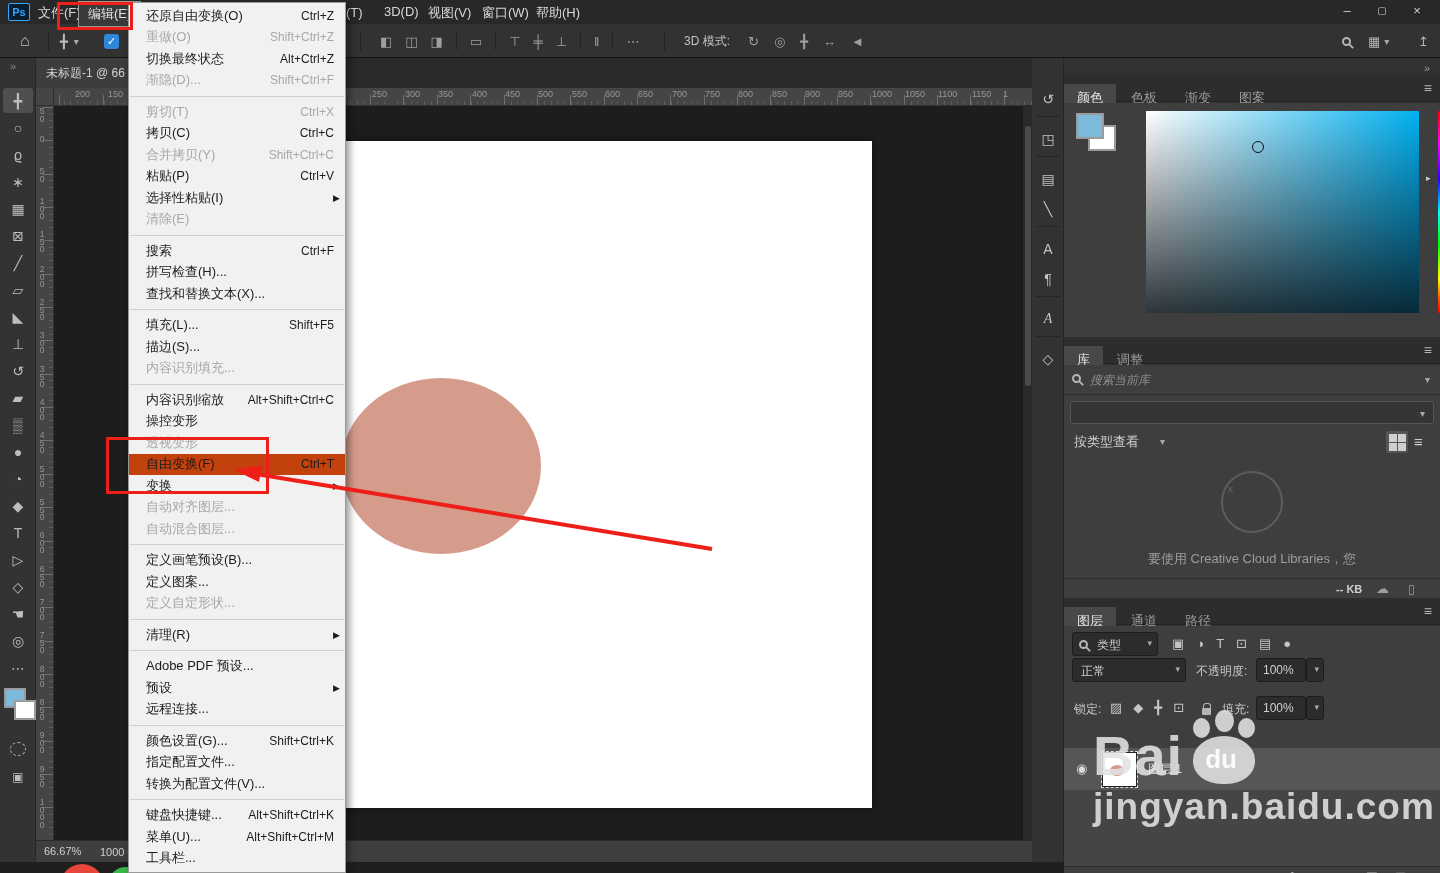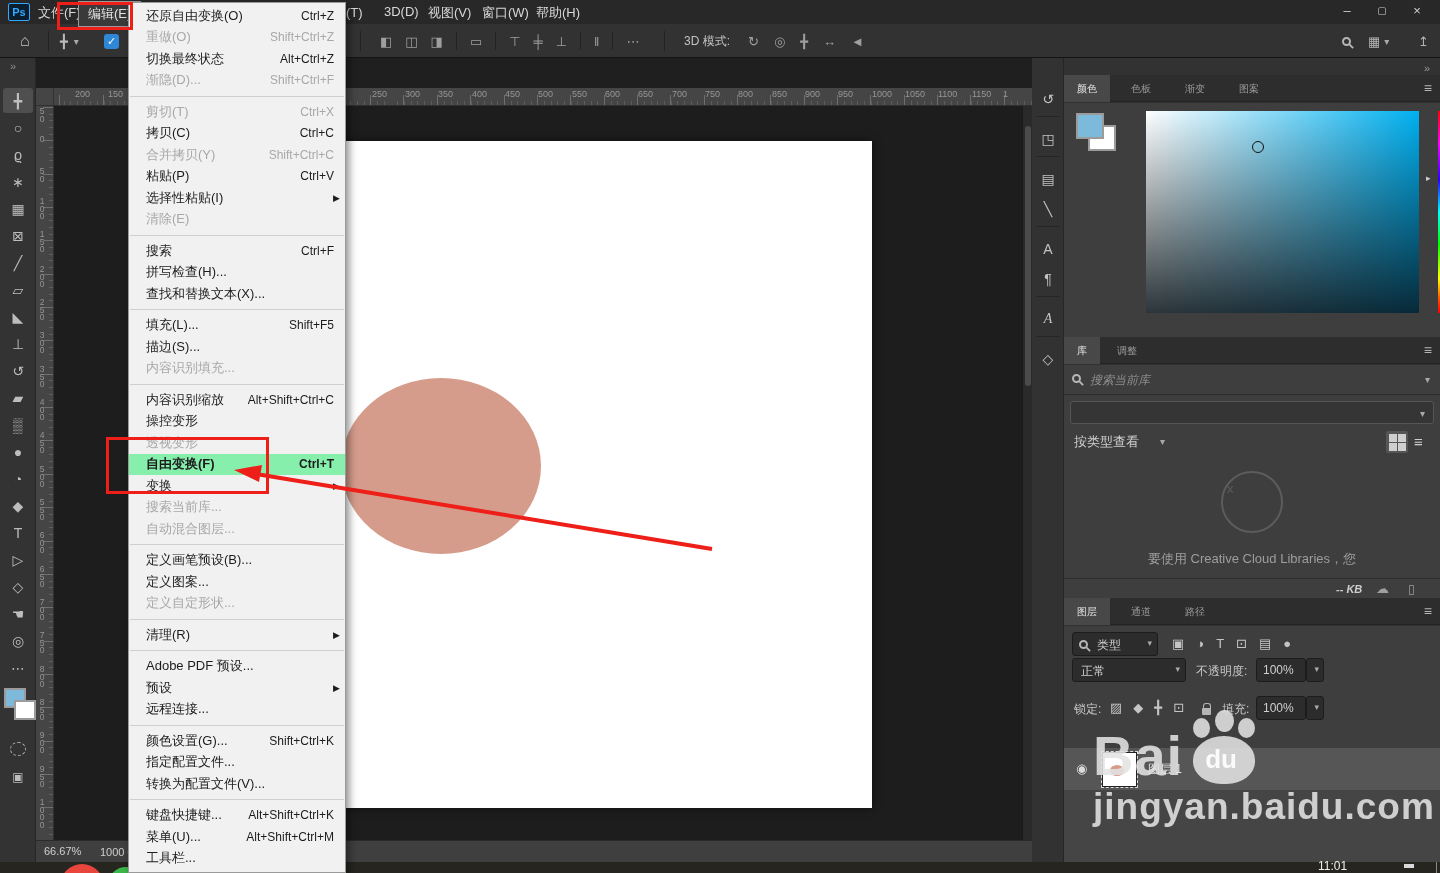--- a/index.html
+++ b/index.html
@@ -68,21 +68,21 @@
   .tb-edge { position:absolute; left:1436px; top:0px; width:1px; height:11px; background:#8a8a8a; z-index:41; }
 
   
   .dock { position:absolute; left:1032px; top:58px; width:408px; height:804px; background:#323232; z-index:10; }
   .dock-strip { position:absolute; left:0; top:0; width:32px; height:804px; background:#323232; border-right:1px solid #262626; }
   .strip-icon { position:absolute; left:0; width:32px; height:26px; text-align:center; line-height:26px; color:#c3c3c3; font-size:14px; }
   .strip-div { position:absolute; left:4px; width:24px; height:1px; background:#262626; }
   .collapse-arrow { position:absolute; top:4px; color:#9a9a9a; font-size:11px; }
   .panels { position:absolute; left:32px; top:0; width:376px; height:804px; }
   .tabrow { position:absolute; left:0; width:376px; height:27px; background:#2d2d2d; border-bottom:1px solid #232323; }
-  .ptab { position:absolute; top:0; height:27px; padding:0 13px; line-height:27px; font-size:10px; color:#9b9b9b; }
+  .ptab { position:absolute; top:9px; height:27px; padding:0 13px; line-height:27px; font-size:13px; color:#9b9b9b; }
   .ptab.active { background:#484848; color:#e6e6e6; }
   .hamb { position:absolute; right:8px; top:5px; color:#b5b5b5; font-size:14px; }
   .pcontent { position:absolute; left:0; width:376px; background:#3e3e3e; }
 
   
   .sat-field { position:absolute; left:82px; top:8px; width:273px; height:202px;
     background:linear-gradient(rgba(8,18,24,0) 0%, rgba(8,18,24,0.85) 100%), linear-gradient(90deg,#ffffff,#00b0f0); }
   .sat-marker { position:absolute; width:12px; height:12px; border:1.5px solid #111; border-radius:50%; }
   .hue-strip { position:absolute; left:374px; top:8px; width:15px; height:202px;
     background:linear-gradient(#ff0000 0%, #ff00ff 16%, #2a00ff 34%, #00ffff 50%, #00ff00 66%, #ffff00 83%, #ff4000 94%, #ff0000 100%); }
@@ -96,21 +96,21 @@
   .chev { color:#a9a9a9; font-size:10px; }
   .lib-dd { position:absolute; left:6px; top:36px; width:364px; height:23px; background:#353535; border:1px solid #555; border-radius:3px; }
   .lib-view { position:absolute; left:0; top:64px; width:376px; height:26px; }
   .grid-icon { position:absolute; left:322px; top:2px; width:22px; height:22px; background:#565656; border-radius:2px; }
   .grid-icon i { position:absolute; width:8px; height:8px; background:#cfcfcf; }
   .list-icon { position:absolute; left:350px; top:4px; color:#cfcfcf; font-size:15px; }
   .cc-wrap { position:absolute; left:0; top:92px; width:376px; text-align:center; color:#9d9d9d; }
   .cc-logo { position:relative; margin:14px auto 16px auto; width:62px; height:62px; border:2.5px solid #5c5c5c; border-radius:50%; }
   .cc-logo .ccx { position:absolute; left:4px; top:8px; color:#5c5c5c; font-size:13px; }
   .cc-msg { font-size:13px; line-height:20px; }
-  .lib-footer { position:absolute; left:0; top:213px; width:376px; height:22px; border-top:1px solid #2e2e2e;font-style:italic; }
+  .lib-footer { position:absolute; left:0; top:213px; width:376px; height:22px; border-top:1px solid #2e2e2e; }
   .lib-size { position:absolute; left:272px; top:4px; color:#cfcfcf; font-size:11px; font-weight:bold; }
   .lib-cloud { position:absolute; left:312px; top:2px; color:#9f9f9f; font-size:13px; }
   .lib-trash { position:absolute; left:344px; top:3px; color:#9f9f9f; font-size:12px; }
 
   
   .lay-row { position:absolute; left:0; width:376px; }
   .sel-box { position:absolute; background:#2c2c2c; border:1px solid #1c1c1c; border-radius:3px; color:#cfcfcf; font-size:12px; }
   .sel-box .bx-chev { position:absolute; right:5px; top:5px; font-size:9px; color:#aaa; }
   .lay-label { color:#c8c8c8; font-size:12px; }
   .padlock { width:9px; height:7px; background:#b5b5b5; position:relative; display:inline-block; border-radius:1px; }
@@ -123,21 +123,21 @@
   .layers-rest { position:absolute; left:0; top:164px; width:376px; height:76px; background:#454545; }
   .layers-bottom { position:absolute; left:0; top:240px; width:376px; height:24px; background:#3e3e3e; border-top:1px solid #2c2c2c; }
   .lb-icons { position:absolute; right:10px; top:2px; display:flex; gap:17px; color:#b2b2b2; font-size:13px; }
 
   
   .edit-menu { position:absolute; left:128px; top:2px; width:218px; height:871px; background:#f1f1f1; border:1px solid #9a9a9a; box-shadow:3px 3px 8px rgba(0,0,0,0.45); z-index:50; padding-top:2px; }
   .menu-item { position:relative; height:21.5px; display:flex; align-items:center; padding:0 8px 0 17px; font-size:13px; color:#1c1c1c; }
   .menu-item .mi-label { flex:1; white-space:nowrap; }
   .menu-item .mi-sc { font-size:12px; color:#1c1c1c; margin-right:3px; }
   .menu-item.disabled, .menu-item.disabled .mi-sc { color:#a8a8a8; }
-  .menu-item.highlight { background:#86efac;font-weight:bold; }
+  .menu-item.highlight { background:#c2410c; }
   .menu-item .mi-arrow { font-size:9px; color:#1c1c1c; margin-right:-3px; }
   .menu-sep { height:1px; background:#cfcfcf; margin:4.5px 1px; }
 
   
   .red-box { position:absolute; border:3px solid #ed1f18; z-index:70; background:transparent; }
   #arrow-svg { position:absolute; left:0; top:0; width:1440px; height:873px; z-index:69; pointer-events:none; }
 
   
   .watermark { position:absolute; left:1093px; top:710px; width:350px; z-index:45; color:rgba(226,226,226,0.88); }
   .wm-line1 { display:flex; align-items:flex-end; }
@@ -210,20 +210,23 @@
       </div>
     <div class="ob-item" style="left:1368px;gap:4px">
       <span style="font-size:13px;color:#b5b5b5">▦</span>
       <span class="chev">▾</span>
     </div>
     <div class="ob-item" style="left:1418px">
         <span style="font-size:13px;color:#b5b5b5">↥</span>
       </div>
   </div>
 
+  <div class="tabbar">
+    <div class="doc-tab">未标题-1 @ 66</div>
+  </div>
 
   <div class="toolbar">
     <span class="tb-expander">»</span>
     <div id="tool-column">
         <div class="tool-slot selected" style="top: 30px;">
           <span>╋</span>
         </div>
         <div class="tool-slot" style="top: 57px;">
           <span>○</span>
         </div>
@@ -557,25 +560,20 @@
               <span style="color: rgb(178, 178, 178);">◑</span>
               <span style="color: rgb(178, 178, 178);">▤</span>
               <span style="color: rgb(178, 178, 178);">⊞</span>
               <span style="color: rgb(178, 178, 178);">▯</span>
             </div>
         </div>
       </div>
     </div>
   </div>
 
-  <div class="taskbar">
-    <span class="tb-time">11:01</span>
-    <span class="tb-mini"></span>
-    <span class="tb-edge"></span>
-  </div>
   <div class="tb-circle" style="left:60px;top:864px;width:44px;height:44px;background:#e8453c"></div>
   <div class="tb-circle" style="left:108px;top:867px;width:36px;height:36px;background:#3cb84a"></div>
 
   <div class="edit-menu" id="edit-menu">
       <div class="menu-item">
         <span class="mi-label">还原自由变换(O)</span>
         <span class="mi-sc">Ctrl+Z</span>
       </div>
       <div class="menu-item disabled">
         <span class="mi-label">重做(O)</span>
@@ -648,21 +646,21 @@
       </div>
       <div class="menu-item highlight">
         <span class="mi-label">自由变换(F)</span>
         <span class="mi-sc">Ctrl+T</span>
       </div>
       <div class="menu-item">
         <span class="mi-label">变换</span>
         <span class="mi-arrow">▶</span>
       </div>
       <div class="menu-item disabled">
-        <span class="mi-label">搜索当前库...</span>
+        <span class="mi-label">自动对齐图层...</span>
       </div>
       <div class="menu-item disabled">
         <span class="mi-label">自动混合图层...</span>
       </div>
       <div class="menu-sep"></div>
       <div class="menu-item">
         <span class="mi-label">定义画笔预设(B)...</span>
       </div>
       <div class="menu-item">
         <span class="mi-label">定义图案...</span>

